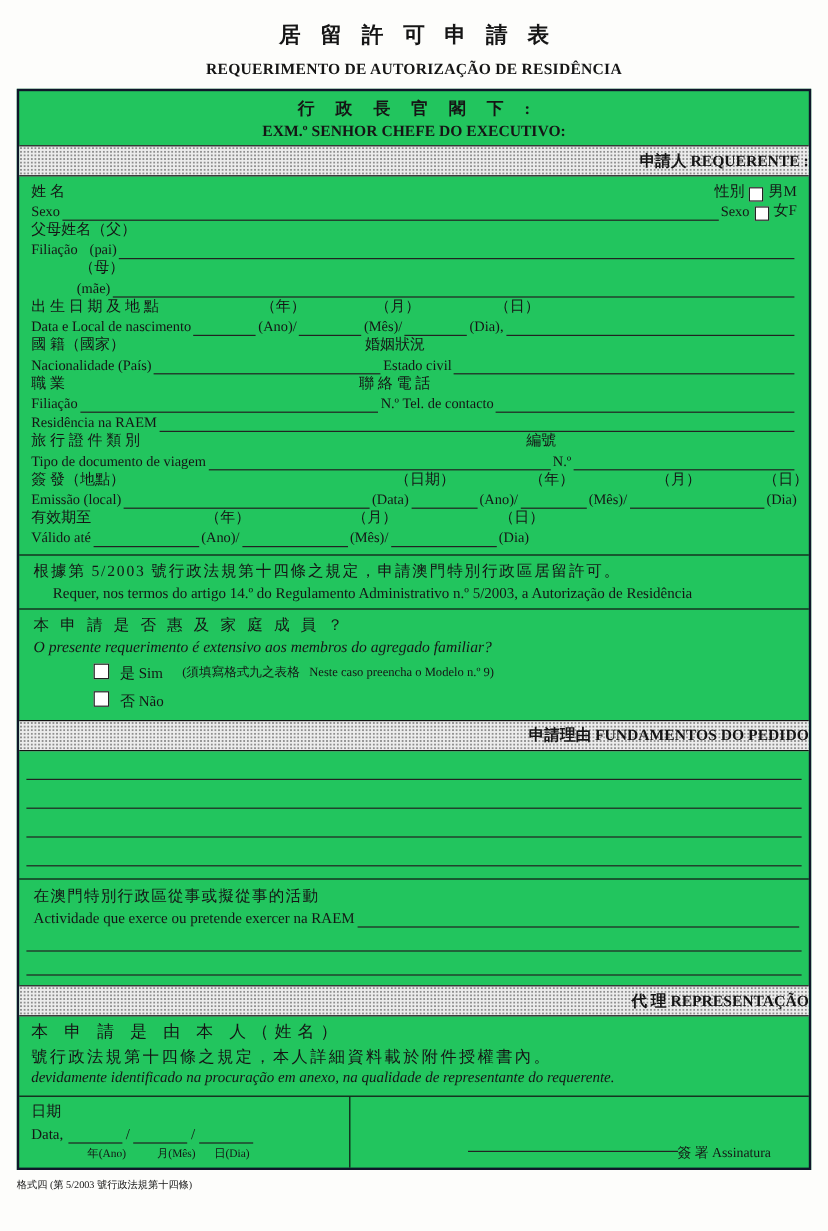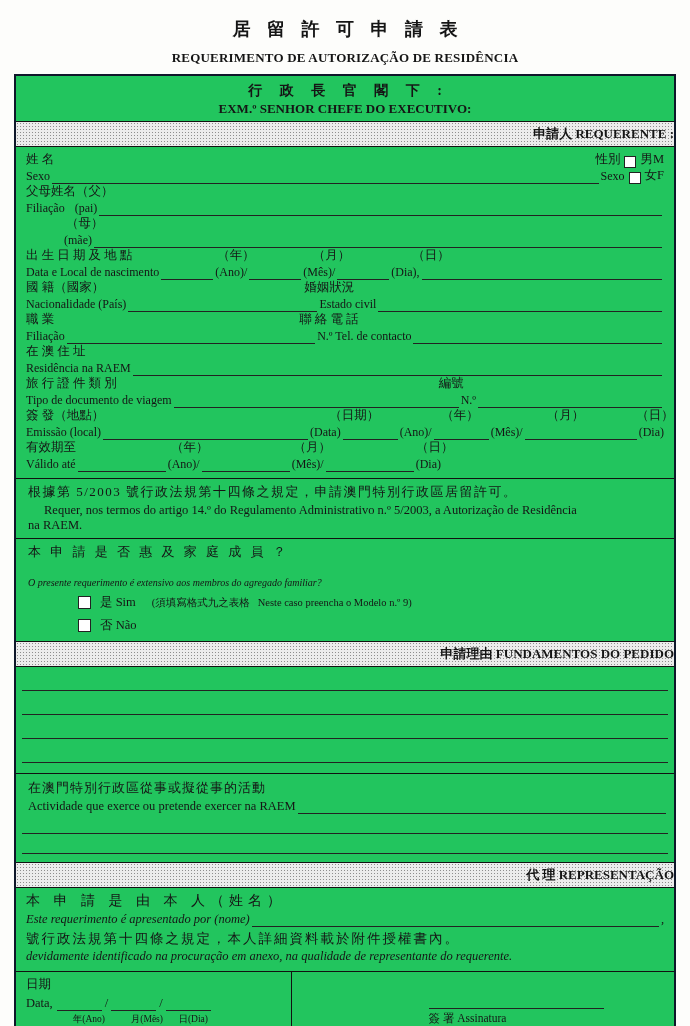--- a/index.html
+++ b/index.html
@@ -17,22 +17,22 @@
   .ln{display:flex;align-items:flex-end;height:16px;white-space:nowrap}
   .zh{font-size:12.5px}
   .sp{flex:1 1 auto}
   .fl{flex:1 1 28px;border-bottom:1px solid #222;margin:0 2px;min-width:10px}
   .cb{width:12px;height:12px;border:1.3px solid #222;display:inline-block;margin:0 4px;flex:0 0 auto;background:#fff}
   .request{border-top:1.5px solid #111;padding:4px 12px 5px;font-size:12.5px}
   .req-zh{font-size:13px;letter-spacing:1.5px;margin-bottom:2px}
   .req-pt{text-indent:16px}
   .family{border-top:1.5px solid #111;padding:4px 12px 7px}
   .fam-zh{font-size:13px;letter-spacing:3px}
-  .fam-pt{font-style:italic;font-size:10px;margin-top:16px}
-  .cbrow{display:flex;align-items:center;margin:6px 0 0 46px;font-size:12.5px}
+  .fam-pt{font-style:italic;font-size:13px;margin-top:1px}
+  .cbrow{display:flex;margin:6px 0 0 46px;font-size:12.5px}
   .cbl{width:13px;height:13px;margin-right:9px}
   .note{font-size:10.5px;margin-left:16px;white-space:pre}
   .ruled{padding:0 6px 10px}
   .rln{height:24px;border-bottom:1px solid #222}
   .activity{border-top:1.5px solid #111;padding:5px 6px 8px;font-size:12.5px}
   .act-zh{font-size:13px;letter-spacing:1px;padding-left:6px}
   .activity .ln{height:17px;padding-left:6px}
   .activity .rln{height:20px}
   .rep{padding:4px 10px 7px}
   .rep-zh1{font-size:14px;letter-spacing:5px}
@@ -41,21 +41,21 @@
   .rep-pt2{font-style:italic;font-size:12.5px;margin-top:1px}
   .bottom{border-top:1.5px solid #111;display:flex;height:60px}
   .dcell{width:276px;border-right:1.5px solid #111;padding:4px 0 0 10px}
   .drow{display:flex;align-items:flex-end;height:18px;font-size:12.5px;white-space:nowrap}
   .fx{border-bottom:1px solid #222}
   .w45{width:45px;flex:0 0 45px}
   .slash{margin:0 3px}
   .dlabels{display:flex;font-size:9.5px;margin-top:2px}
   .dlabels span{display:inline-block;text-align:right}
   .scell{flex:1;display:flex;flex-direction:column;justify-content:flex-end;align-items:center;padding-bottom:5px}
-  .sgroup{margin-left:66px;display:flex;flex-direction:column;}
+  .sgroup{margin-left:66px;display:flex;flex-direction:row;align-items:center}
   .srule{width:175px;border-bottom:1px solid #222}
   .slabel{font-size:11.5px;margin-top:2px}
   .docfoot{margin:7px 0 0 14px;font-size:8.5px;line-height:10.5px}
 </style>
 </head>
 <body>
 
 <div class="page">
 
   <div class="t-zh">居 留 許 可 申 請 表</div>
@@ -135,23 +135,20 @@
         <span class="zh">職 業</span>
         <span class="zh" style="margin-left:245px">聯 絡 電 話</span>
       </div>
       <div class="ln">
         <span>Filiação</span>
         <span class="fl" style="flex:1"></span>
         <span>N.º Tel. de contacto</span>
         <span class="fl" style="flex:1"></span>
       </div>
 
-      <div class="ln">
-        <span class="zh">在 澳 住 址</span>
-      </div>
       <div class="ln">
         <span>Residência na RAEM</span>
         <span class="fl"></span>
       </div>
 
       <div class="ln">
         <span class="zh">旅 行 證 件 類 別</span>
         <span class="zh" style="margin-left:322px">編號</span>
       </div>
       <div class="ln">
@@ -195,21 +192,20 @@
         <span class="fl" style="flex:0 0 88px"></span>
         <span>(Dia)</span>
         <span class="sp"></span>
       </div>
 
     </div>
 
     <div class="request">
       <div class="req-zh">根據第 5/2003 號行政法規第十四條之規定，申請澳門特別行政區居留許可。</div>
       <div class="req-pt">Requer, nos termos do artigo 14.º do Regulamento Administrativo n.º 5/2003, a Autorização de Residência</div>
-      <div class="req-pt2">na RAEM.</div>
     </div>
 
     <div class="family">
       <div class="fam-zh">本 申 請 是 否 惠 及 家 庭 成 員 ？</div>
       <div class="fam-pt">O presente requerimento é extensivo aos membros do agregado familiar?</div>
       <div class="cbrow">
         <span class="cb cbl"></span>
         <span>是 Sim</span>
         <span class="note">(須填寫格式九之表格   Neste caso preencha o Modelo n.º 9)</span>
       </div>
@@ -235,25 +231,20 @@
         <span class="fl"></span>
       </div>
       <div class="rln"></div>
       <div class="rln"></div>
     </div>
 
     <div class="shead">代 理 REPRESENTAÇÃO</div>
 
     <div class="rep">
       <div class="rep-zh1">本 申 請 是 由 本 人（姓名）</div>
-      <div class="ln rep-pt1">
-        <span>Este requerimento é apresentado por (nome)</span>
-        <span class="fl"></span>
-        <span>,</span>
-      </div>
       <div class="rep-zh2">號行政法規第十四條之規定，本人詳細資料載於附件授權書內。</div>
       <div class="rep-pt2">devidamente identificado na procuração em anexo, na qualidade de representante do requerente.</div>
     </div>
 
     <div class="bottom">
       <div class="dcell">
         <div class="zh">日期</div>
         <div class="drow">
           <span>Data,</span>
           <span class="fx w45" style="margin-left:4px"></span>

